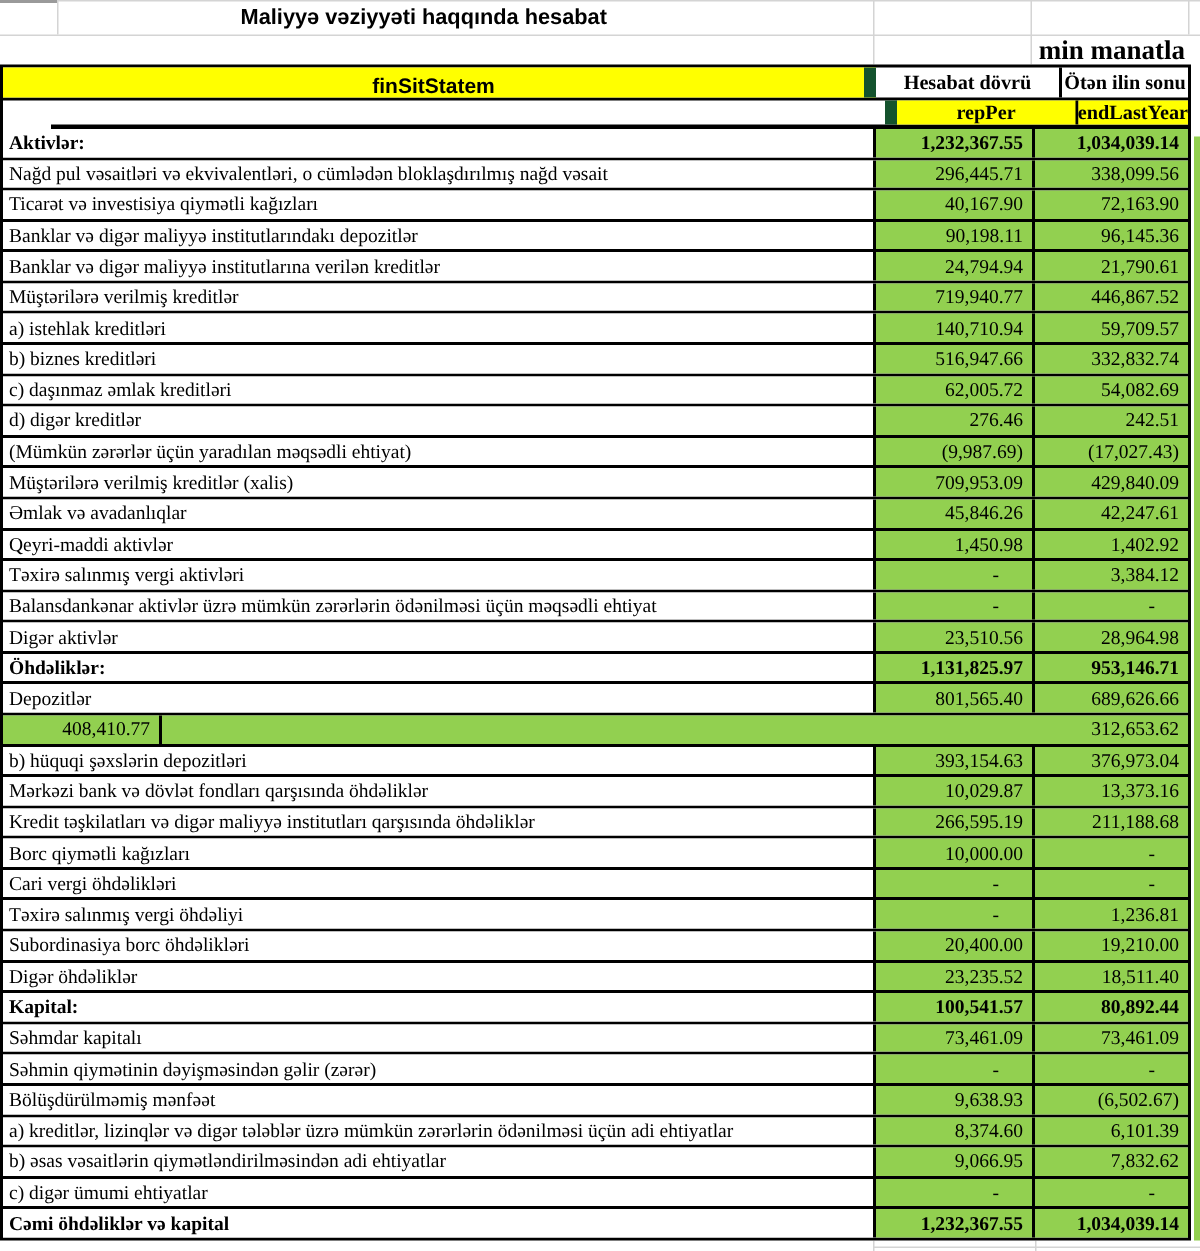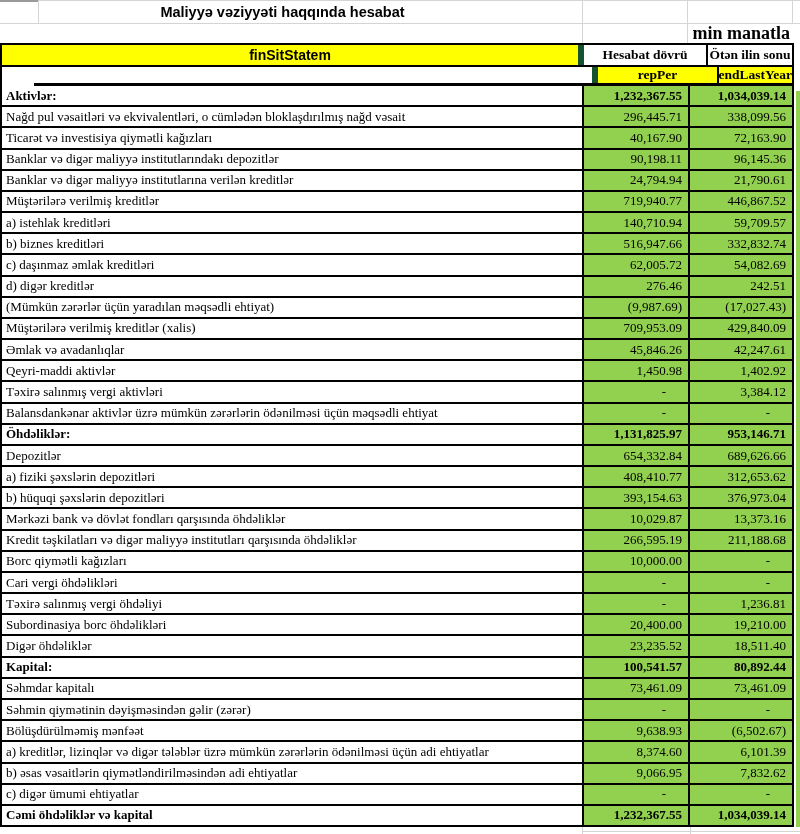--- a/index.html
+++ b/index.html
@@ -19,21 +19,21 @@
   
   .unit-cell { position:absolute; left:590px; top:24px; width:200px; height:19px;
                text-align:right; font-weight:bold; font-size:18px; line-height:19px; }
 
   
   .table { position:absolute; left:0; top:43px; width:794px; height:784px;
            border:2px solid #000; display:flex; flex-direction:column; background:#fff; }
   .hrowA { height:22px; border-bottom:2px solid #000; display:flex; flex:none; }
   .hrowB { height:19px; border-bottom:3px solid #000; display:flex; flex:none;margin-left:32px; }
   .hcell { display:flex; align-items:center; justify-content:center; }
-  .c-label { width:582px; border-right:6px solid #14532d; }
+  .c-label { width:582px; border-right:8px solid #14532d;align-items:flex-end; }
   .c-val   { width:124px; border-right:2px solid #000; }
   .c-val2  { flex:1; }
   .yellow  { background:var(--yellow,#FFFF00); }
   .idhead  { font-family:"Liberation Sans", sans-serif; font-weight:bold; font-size:14px; }
   .colhead { font-weight:bold; font-size:13.5px; }
 
   .tbody { flex:1; display:flex; flex-direction:column; }
   .trow  { flex:1; display:flex; border-bottom:2px solid #000; min-height:0; }
   .trow:last-child { border-bottom:none; }
   .trow .lbl { width:582px; border-right:2px solid #000; background:#fff;
@@ -268,46 +268,54 @@
     <div class="lbl">
       <span>Balansdankənar aktivlər üzrə mümkün zərərlərin ödənilməsi üçün məqsədli ehtiyat</span>
     </div>
     <div class="val dash">
       <span>-</span>
     </div>
     <div class="val last dash">
       <span>-</span>
     </div>
   </div>
+        <div class="trow">
+    <div class="lbl">
+      <span>Digər aktivlər</span>
+    </div>
+    <div class="val">
+      <span>23,510.56</span>
+    </div>
+    <div class="val last">
+      <span>28,964.98</span>
+    </div>
+  </div>
         <div class="trow total">
     <div class="lbl">
       <span>Öhdəliklər:</span>
     </div>
     <div class="val">
       <span>1,131,825.97</span>
     </div>
     <div class="val last">
       <span>953,146.71</span>
     </div>
   </div>
         <div class="trow">
     <div class="lbl">
       <span>Depozitlər</span>
     </div>
     <div class="val">
-      <span>654,332.84</span>
+      <span>801,565.40</span>
     </div>
     <div class="val last">
       <span>689,626.66</span>
     </div>
   </div>
         <div class="trow">
-    <div class="lbl">
-      <span>a) fiziki şəxslərin depozitləri</span>
-    </div>
     <div class="val">
       <span>408,410.77</span>
     </div>
     <div class="val last">
       <span>312,653.62</span>
     </div>
   </div>
         <div class="trow">
     <div class="lbl">
       <span>b) hüquqi şəxslərin depozitləri</span>

